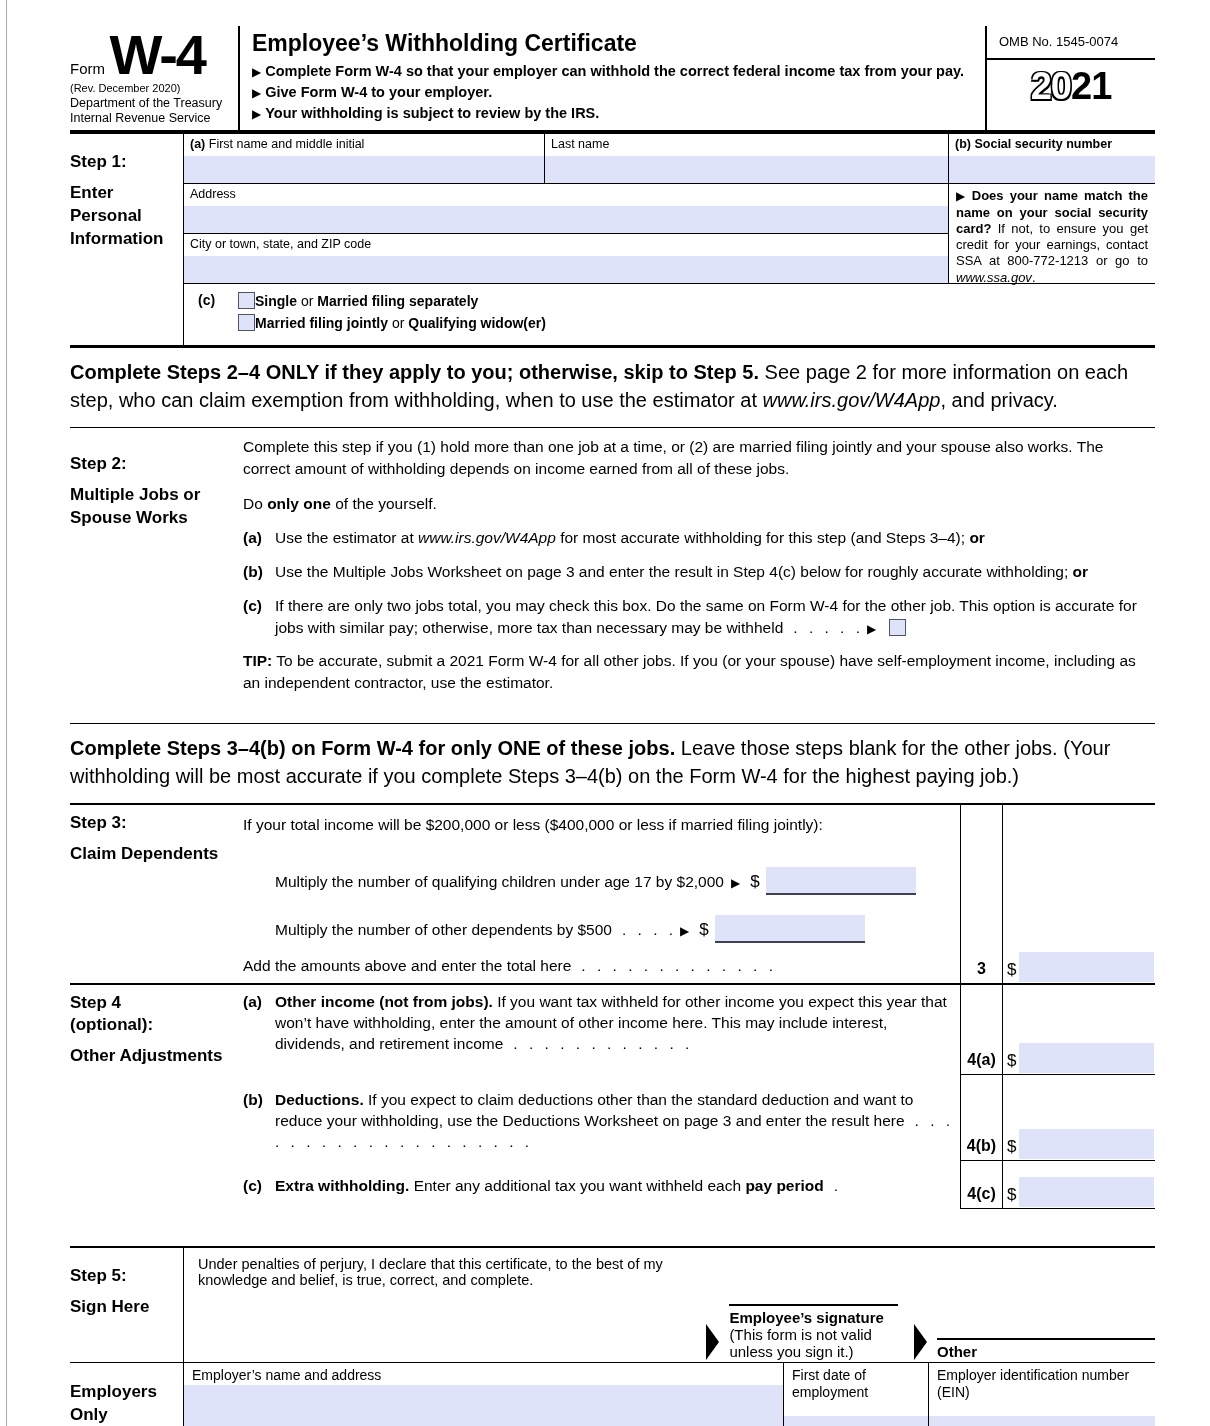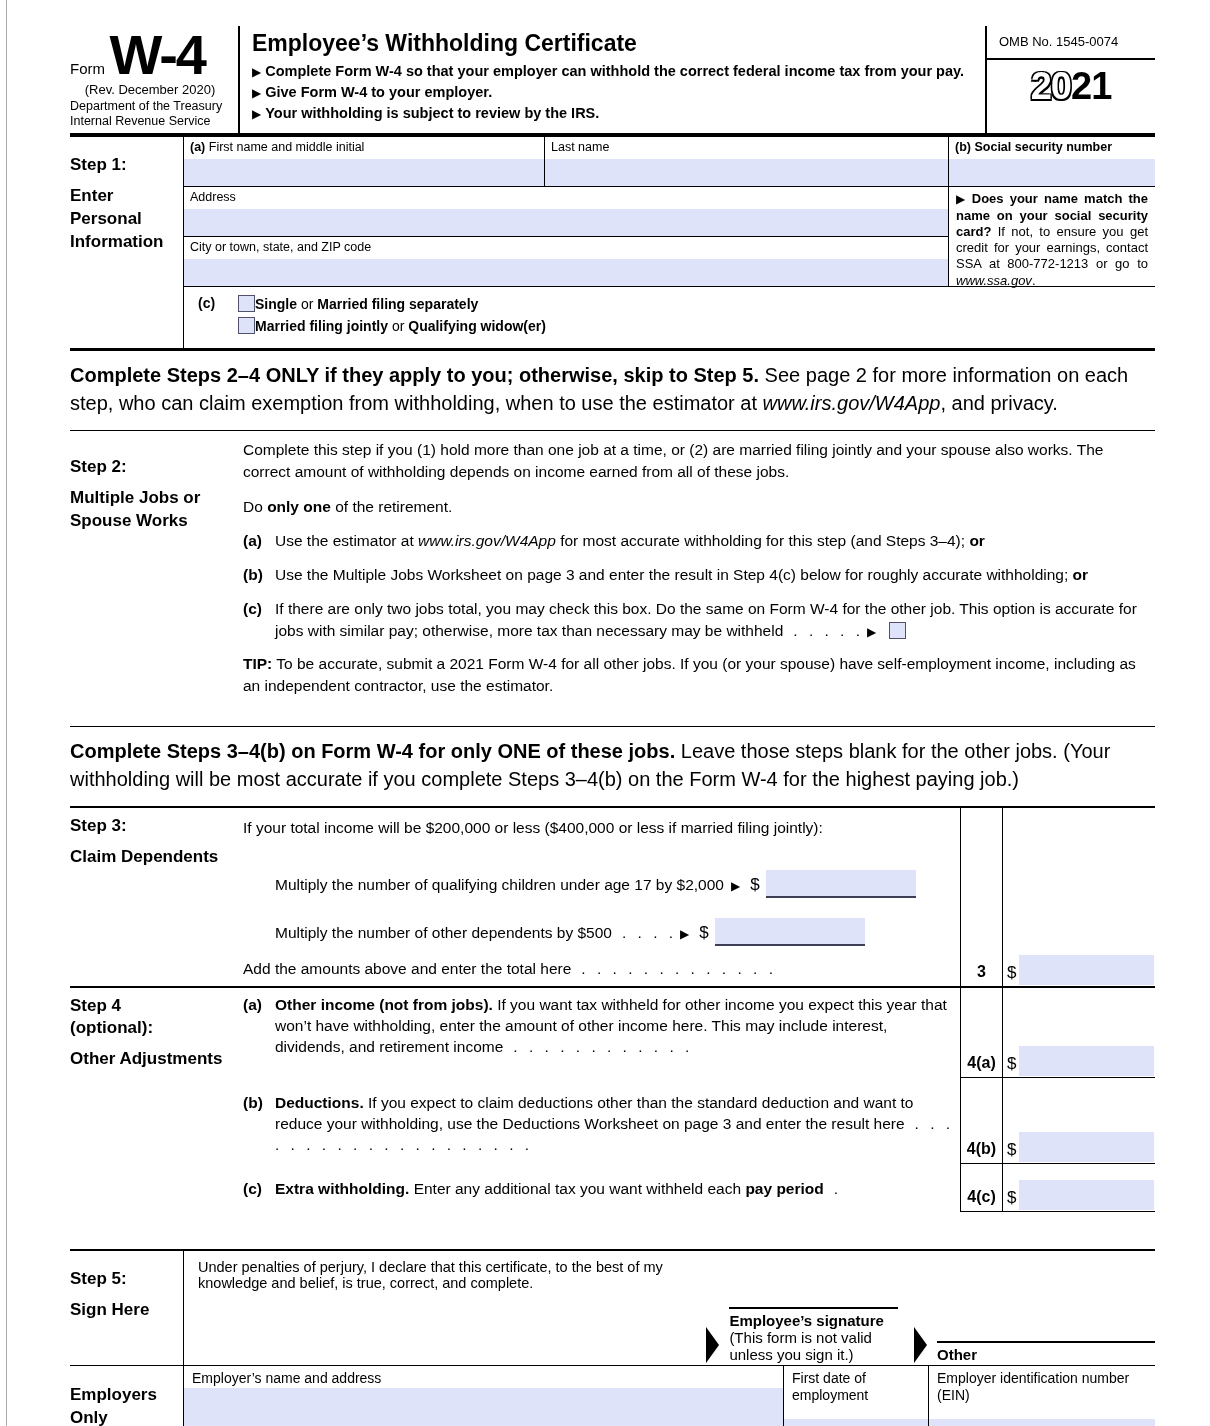--- a/index.html
+++ b/index.html
@@ -11,21 +11,21 @@
   .edge-line { position:absolute; left:6px; top:0; bottom:0; width:1px; background:#a9a9a9; }
   .content { position:absolute; left:70px; top:26px; width:1085px; }
   :root { --fill:#dfe3f9; --cbborder:#51516d; }
 
   
   .hdr { display:flex; border-bottom:4px solid #000; }
   .h1 { width:160px; padding:4px 8px 4px 0; }
   .h1 .formrow { white-space:nowrap; }
   .h1 .formword { font-size:15px; }
   .h1 .formname { font-size:56px; font-weight:bold; letter-spacing:-2px; line-height:0.9; }
-  .h1 .rev { font-size:13px; margin-top:2px;text-align:center; }
+  .h1 .rev { font-size:11px; margin-top:2px; }
   .h1 .dept { font-size:12.5px; margin-top:2px; line-height:1.2; }
   .h2 { flex:1; border-left:2px solid #000; border-right:2px solid #000; text-align:left; padding:2px 12px 4px; }
   .h2 .title { font-size:23px; font-weight:bold; margin:2px 0 4px; }
   .h2 .bullet { font-size:14.5px; font-weight:bold; line-height:1.45; }
   .arr { font-size:12px; margin-right:4px; }
   .h3 { width:168px; }
   .h3 .omb { font-size:13px; border-bottom:2px solid #000; padding:8px 2px 9px 12px; }
   .h3 .year { text-align:center; padding-top:5px; font-size:38px; font-weight:bold; letter-spacing:-1px; }
   .year-out { color:#fff; text-shadow:-1.5px -1.5px 0 #000, 1.5px -1.5px 0 #000, -1.5px 1.5px 0 #000, 1.5px 1.5px 0 #000; }
 
@@ -199,21 +199,21 @@
       <b>Complete Steps 2–4 ONLY if they apply to you; otherwise, skip to Step 5.</b><span> See page 2 for more information on each step, who can claim exemption from withholding, when to use the estimator at </span><span class="ital">www.irs.gov/W4App</span><span>, and privacy.</span>
     </div>
 
     <div class="s2">
       <div class="s2lab steplabel">
         <div class="t">Step 2:</div>
         <div class="st">Multiple Jobs or Spouse Works</div>
       </div>
       <div class="s2body">
         <p>Complete this step if you (1) hold more than one job at a time, or (2) are married filing jointly and your spouse also works. The correct amount of withholding depends on income earned from all of these jobs.</p>
-        <p><span>Do </span><b>only one</b><span> of the retirement.</span></p>
+        <p><span>Do </span><b>only one</b><span> of the yourself.</span></p>
         <div class="item">
           <span class="mk">(a)</span>
           <span class="itx"><span>Use the estimator at </span><span class="ital">www.irs.gov/W4App</span><span> for most accurate withholding for this step (and Steps 3–4); </span><b>or</b></span>
         </div>
         <div class="item">
           <span class="mk">(b)</span>
           <span class="itx"><span>Use the Multiple Jobs Worksheet on page 3 and enter the result in Step 4(c) below for roughly accurate withholding; </span><b>or</b></span>
         </div>
         <div class="item">
           <span class="mk">(c)</span>

